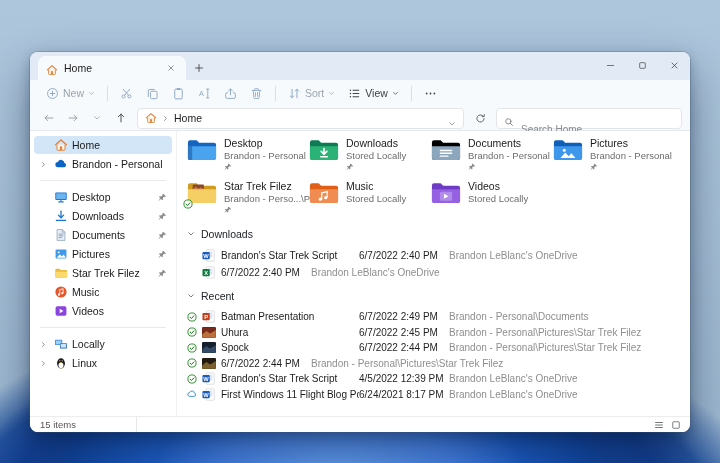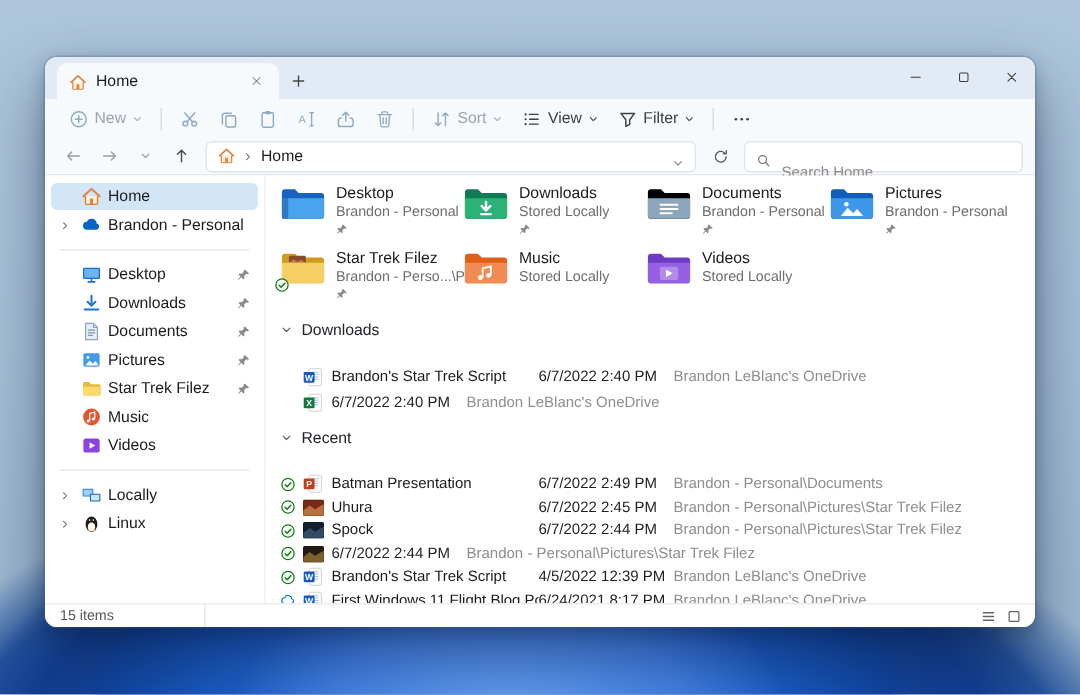--- a/index.html
+++ b/index.html
@@ -4,21 +4,21 @@
 <style>
   html,body{margin:0;padding:0;}
   body{font-family:"Liberation Sans","DejaVu Sans",sans-serif;-webkit-font-smoothing:antialiased;}
   .stage{position:relative;width:720px;height:463px;overflow:hidden;
     background:
       radial-gradient(ellipse 300px 180px at 47% 104%, rgba(110,168,245,.95) 0%, rgba(70,130,230,.95) 40%, rgba(70,130,230,0) 62%),
       radial-gradient(ellipse 430px 250px at 46% 106%, #2f74de 0%, #1c5cc4 45%, #10459f 62%, rgba(16,69,159,0) 65%),
       radial-gradient(ellipse 600px 330px at 47% 112%, #1f5ec0 0%, #123f92 55%, rgba(18,63,146,0) 63%),
       radial-gradient(ellipse 760px 420px at 47% 120%, #1c4fa6 0%, rgba(20,70,150,.85) 52%, rgba(20,70,150,0) 60%),
       linear-gradient(180deg,#adc6dc 0%,#a6c0d7 50%,#9cb6cf 100%);}
-  .window{position:absolute;left:30px;top:38px;width:660px;height:380px;border-radius:8px;overflow:hidden;
+  .window{position:absolute;left:30px;top:52px;width:660px;height:380px;border-radius:8px;overflow:hidden;
     background:#fff;display:flex;flex-direction:column;
     box-shadow:0 0 0 1px rgba(70,90,120,.28), 0 20px 45px rgba(8,25,55,.45), 0 4px 12px rgba(8,25,55,.28);}
   
   .tabstrip{height:28px;background:#e1eaf5;display:flex;align-items:flex-end;padding-left:8px;flex:0 0 auto;}
   .tab{height:24px;width:132px;background:#f7fafc;border-radius:7px 7px 0 0;display:flex;align-items:center;gap:6px;padding:0 8px;}
   .tab-icon{width:12px;height:12px;}
   .tab-label{font-size:10.5px;color:#1b1b1b;flex:1;}
   .tab-close{width:14px;height:14px;display:flex;align-items:center;justify-content:center;color:#5a5a5a;border-radius:3px;}
   .tab-close svg{width:8px;height:8px;}
   .newtab{width:26px;height:24px;display:flex;align-items:center;justify-content:center;color:#444;}
@@ -80,21 +80,21 @@
   .tile{width:122px;height:37px;display:flex;gap:7px;align-items:flex-start;padding-top:1px;position:relative;}
   .tile-iconwrap{width:30px;height:25px;position:relative;flex:0 0 auto;margin-top:1px;}
   .tile-iconwrap svg{width:100%;height:100%;display:block;}
   .tile-badge{position:absolute;left:-4px;bottom:-3px;width:10px;height:10px;}
   .tile-badge svg{width:100%;height:100%;display:block;}
   .tile-text{min-width:0;}
   .tile-name{font-size:10.5px;color:#1b1b1b;line-height:1.2;white-space:nowrap;}
   .tile-sub{font-size:9.5px;color:#6d6d6d;line-height:1.2;white-space:nowrap;}
   .tile-pin{display:block;width:8px;height:8px;color:#8a8a8a;margin-top:2px;}
   .tile-pin svg{width:100%;height:100%;display:block;}
-  .file-table{margin-top:16px;}
+  .file-table{margin-top:6px;}
   .frow{height:17px;display:flex;align-items:center;font-size:10px;}
   .recent .frow{height:15.5px;}
   .f-badge{width:15px;flex:0 0 auto;display:flex;align-items:center;}
   .f-badge svg{width:10px;height:10px;}
   .f-icon{width:19px;flex:0 0 auto;display:flex;align-items:center;}
   .f-icon svg{width:13px;height:13px;}
   .f-icon svg.thumb{width:14px;height:11px;}
   .f-name{width:138px;color:#1b1b1b;white-space:nowrap;overflow:hidden;flex:0 0 auto;}
   .f-date{width:90px;color:#1f1f1f;flex:0 0 auto;}
   .f-loc{color:#8e8e8e;white-space:nowrap;overflow:hidden;}
@@ -241,33 +241,20 @@
               <path d="M6.2 4h7M6.2 8h7M6.2 12h7"></path>
             </svg>
           </span>
         <span class="lbl">View</span>
         <span class="tb-chev">
             <svg viewBox="0 0 16 16" fill="none" stroke="currentColor" stroke-width="1.6" stroke-linecap="round" stroke-linejoin="round">
               <path d="M3.5 5.5L8 10l4.5-4.5"></path>
             </svg>
           </span>
       </div>
-      <div class="tb-btn dark">
-        <span class="tb-ico">
-            <svg viewBox="0 0 16 16" fill="none" stroke="currentColor" stroke-width="1.2" stroke-linejoin="round">
-              <path d="M2.4 3.2h11.2L9.6 8.4v3.8l-3.2 1.6V8.4z"></path>
-            </svg>
-          </span>
-        <span class="lbl">Filter</span>
-        <span class="tb-chev">
-            <svg viewBox="0 0 16 16" fill="none" stroke="currentColor" stroke-width="1.6" stroke-linecap="round" stroke-linejoin="round">
-              <path d="M3.5 5.5L8 10l4.5-4.5"></path>
-            </svg>
-          </span>
-      </div>
       <div class="tb-sep"></div>
       <div class="tb-btn dark">
           <span class="tb-ico">
             <svg viewBox="0 0 16 16" fill="currentColor">
               <circle cx="3.2" cy="8" r="1.1"></circle>
               <circle cx="8" cy="8" r="1.1"></circle>
               <circle cx="12.8" cy="8" r="1.1"></circle>
             </svg>
           </span>
         </div>

